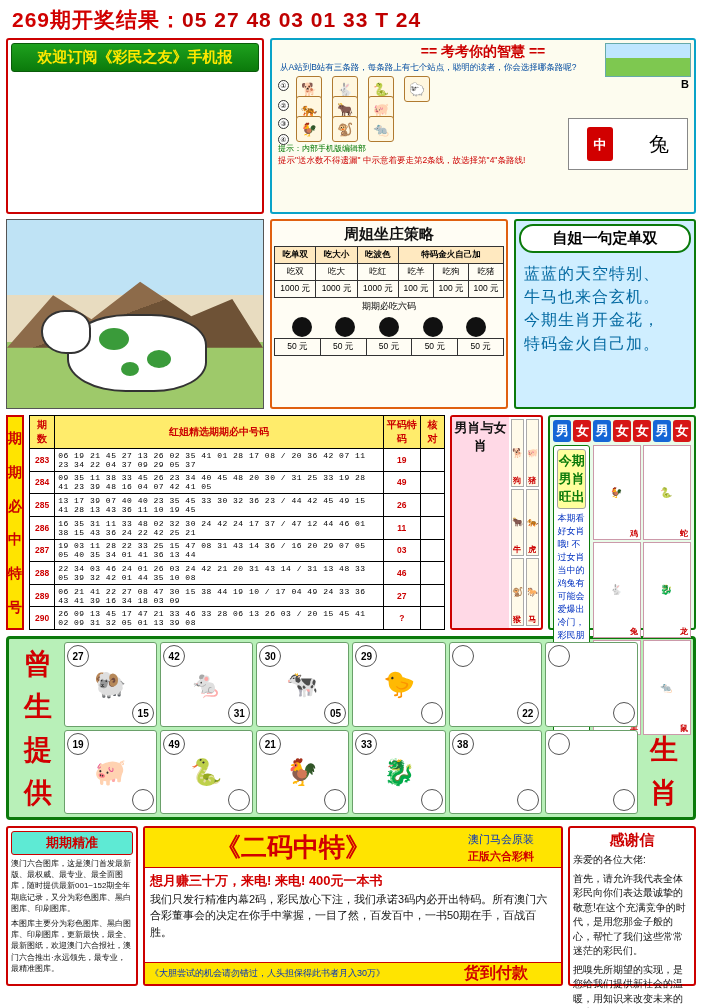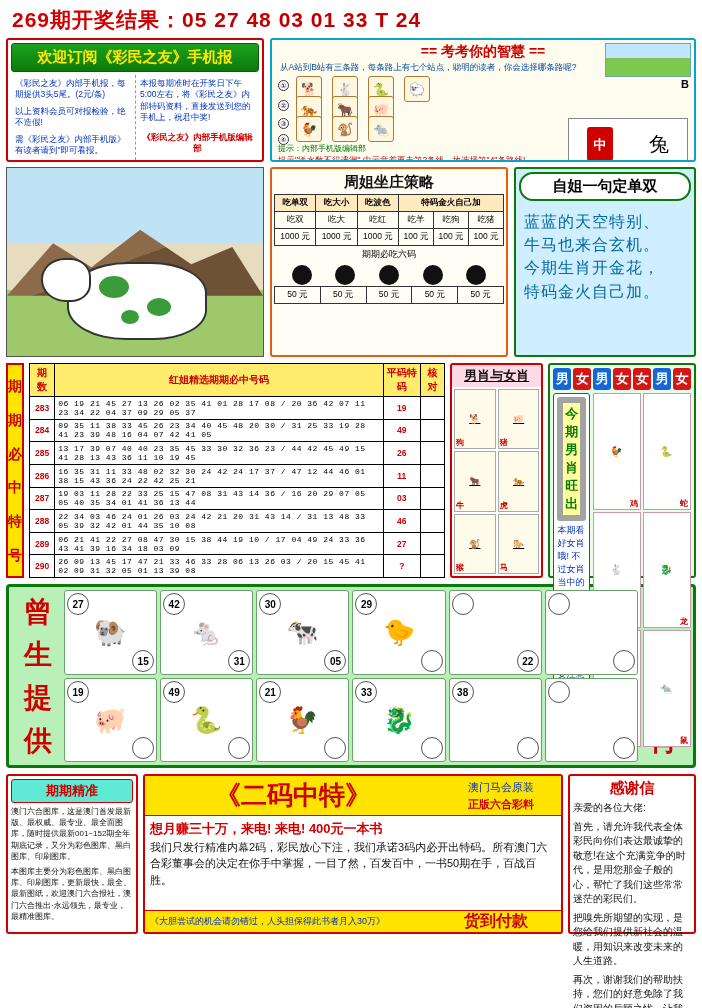--- a/index.html
+++ b/index.html
@@ -15,21 +15,21 @@
 
   
   .header {
     font-size:21px; font-weight:bold; color:#d10000;
     letter-spacing:1px; padding:2px 4px 4px 6px;
     white-space:nowrap;
   }
   .header .nums { color:#c00000; }
 
   
-  .row1 { display:flex; gap:6px; height:124px; }
+  .row1 { display:flex; gap:6px; height:176px; }
   .subscribe {
     width:258px; border:2px solid #c00; background:#fff;
     border-radius:3px; padding:3px;
     display:flex; flex-direction:column;
   }
   .subscribe-title {
     background:linear-gradient(#1ea11e,#0b7a0b);
     color:#ffe800; font-size:15px; font-weight:bold;
     text-align:center; padding:4px 0; border-radius:3px;
     border:1px solid #0a5c0a;
@@ -148,21 +148,21 @@
     background:#ffec6b; border:1px solid #000; font-size:10px; color:#c00; padding:2px 3px;
     font-weight:bold;
   }
   .numtable td { border:1px solid #000; padding:1px 3px; text-align:center; }
   .numtable td.period { color:#c00; font-weight:bold; }
   .numtable td.codes { text-align:left; letter-spacing:0.5px; font-family:"Liberation Mono", monospace; font-size:8px;}
   .numtable td.flat { color:#c00; font-weight:bold; }
 
   .mz {
     width:128px; border:2px solid #c00; background:#fff; border-radius:3px;
-    display:flex; flex-direction:column;text-decoration:underline;
+    display:flex; 
   }
   .mz-title { text-align:center; font-size:13px; font-weight:bold; color:#111; padding:2px 0; background:#ffd9e6;}
   .mz-grid { flex:1; display:grid; grid-template-columns:1fr 1fr; gap:2px; padding:2px; }
   .mz-cell {
     border:1px solid #aaa; background:#fffbea; display:flex; align-items:center; justify-content:center;
     position:relative; font-size:9px;
   }
   .mz-cell span.lbl { position:absolute; left:1px; bottom:0px; font-size:8px; color:#c00; font-weight:bold;}
 
   .rightcol { flex:1; border:2px solid #0b7a0b; background:#e9fbe9; border-radius:3px; display:flex; flex-direction:column;}
@@ -170,21 +170,21 @@
   .mf-bar div {
     flex:1; text-align:center; font-size:13px; font-weight:bold; color:#fff;
     border-radius:3px; padding:2px 0;
   }
   .mf-m { background:#1566d6; }
   .mf-f { background:#d61515; }
   .rc-body { flex:1; display:flex; padding:0 3px 3px; gap:3px; }
   .rc-left { flex:1; background:#fff; border:1px solid #0b7a0b; border-radius:3px; padding:3px; }
   .rc-left h4 {
     margin:0 0 3px; text-align:center; font-size:13px; color:#0a7a0a; font-weight:bold;
-    background:#ffff9d; border:6px solid #a3a3a3; border-radius:3px; padding:2px 0;
+    background:#ffff9d; border:1px solid #a3a3a3; border-radius:3px; padding:2px 0;
   }
   .rc-left p { margin:0 0 4px; font-size:9px; color:#0030c0; line-height:1.45; }
   .rc-left .hot { color:#c00; font-weight:bold; font-size:9.5px; }
   .rc-right { width:98px; display:grid; grid-template-columns:1fr 1fr; grid-auto-rows:1fr; gap:2px; }
   .zo {
     border:1px solid #c9a; background:#fff; display:flex; align-items:center; justify-content:center;
     position:relative; font-size:10px;
   }
   .zo span.lbl { position:absolute; right:2px; bottom:0; font-size:8px; color:#c00; font-weight:bold; }
 
@@ -234,31 +234,20 @@
 <div class="page">
 
   <div class="header">
     <span>269期开奖结果：</span><span class="nums">05 27 48 03 01 33 T 24</span>
   </div>
 
   <div class="row1">
 
     <div class="subscribe">
       <div class="subscribe-title">欢迎订阅《彩民之友》手机报</div>
-      <div class="subscribe-body">
-        <div class="sub-left">
-          <p style="margin:0 0 5px">《彩民之友》内部手机报，每期提供3头5尾。(2元/条)</p>
-          <p style="margin:0 0 5px">以上资料会员可对报检验，绝不造假!</p>
-          <p style="margin:0">需《彩民之友》内部手机版》有读者请到"即可看报。</p>
-        </div>
-        <div class="sub-right">
-          <p style="margin:0 0 8px">本报每期准时在开奖日下午5:00左右，将《彩民之友》内部特码资料，直接发送到您的手机上，祝君中奖!</p>
-          <p class="sub-center-note" style="margin:0">《彩民之友》内部手机版编辑部</p>
-        </div>
-      </div>
     </div>
 
     <div class="wisdom">
       <div class="scenery"></div>
       <div class="letter-b">B</div>
       <div class="wisdom-title">== 考考你的智慧 ==</div>
       <div class="wisdom-text">从A站到B站有三条路，每条路上有七个站点，聪明的读者，你会选择哪条路呢?</div>
 
       <div class="wisdom-nodes">
         <div class="circ-num" style="left:2px; top:4px;">①</div>

